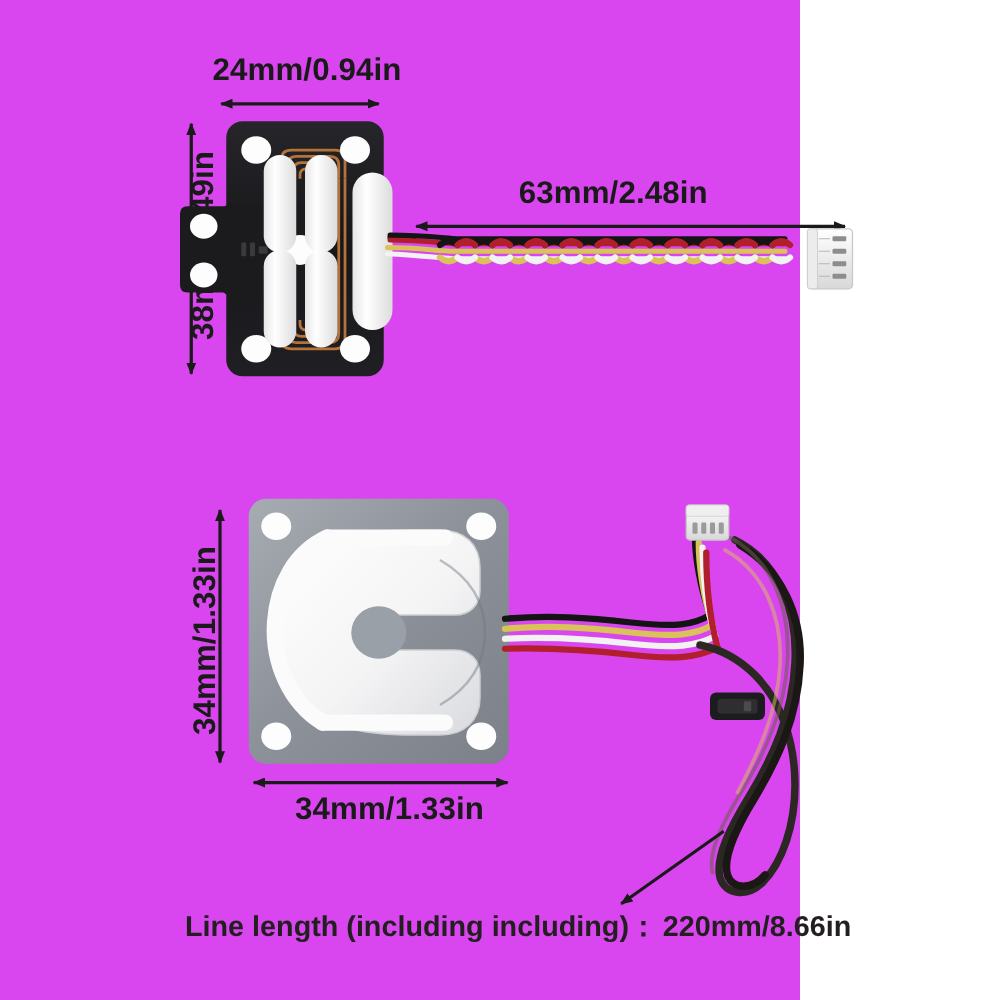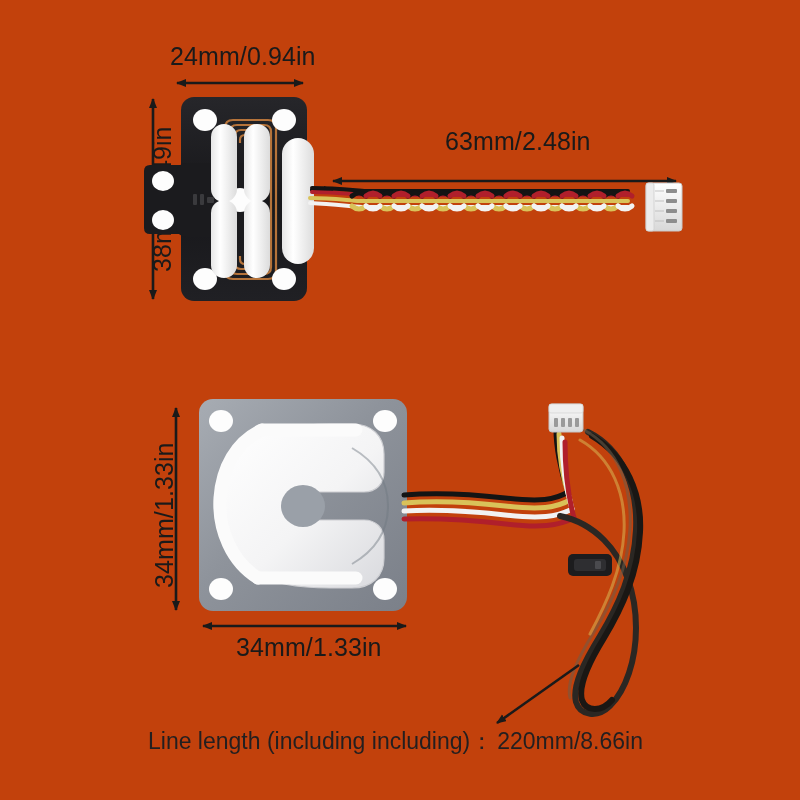--- a/index.html
+++ b/index.html
@@ -1,32 +1,32 @@
 <!DOCTYPE html>
 <html><head>
 <meta charset="utf-8">
 <style>
   html,body{margin:0;padding:0;}
   body{width:800px;height:800px;background:#ffffff;font-family:"Liberation Sans",sans-serif;overflow:hidden;}
-  #stage{position:relative;width:800px;height:800px;background:#c2410c;}
+  #stage{position:relative;width:640px;height:800px;background:#d946ef;font-weight:bold;}
   .dimlabel{position:absolute;color:#1a1a1a;font-size:25px;letter-spacing:.1px;white-space:nowrap;}
   .vert{transform-origin:0 0;}
   svg{position:absolute;left:0;top:0;width:800px;height:800px;overflow:visible;}
   #caption{position:absolute;left:148px;top:726px;font-size:23px;color:#231f20;white-space:nowrap;}
 </style>
 </head>
 <body>
 
 <div id="stage">
 
   <div class="dimlabel" id="lbl-top-width" style="left:170px;top:42px;">24mm/0.94in</div>
 
   <div class="dimlabel vert" id="lbl-top-height" style="left:148px;top:272px;transform:rotate(-90deg);">38mm/1.49in</div>
 
-  <div class="dimlabel" id="lbl-cable-top" style="left:415px;top:127px;margin-left:30px;">63mm/2.48in</div>
+  <div class="dimlabel" id="lbl-cable-top" style="left:415px;top:140px;">63mm/2.48in</div>
 
   <div class="dimlabel vert" id="lbl-bottom-height" style="left:150px;top:588px;transform:rotate(-90deg);">34mm/1.33in</div>
 
   <div class="dimlabel" id="lbl-bottom-width" style="left:236px;top:633px;">34mm/1.33in</div>
 
   <div id="caption">
     <span>Line length (including including)</span><span>：</span><span style="margin-left:4px;">220mm/8.66in</span>
   </div>
 
   <svg viewBox="0 0 800 800">

